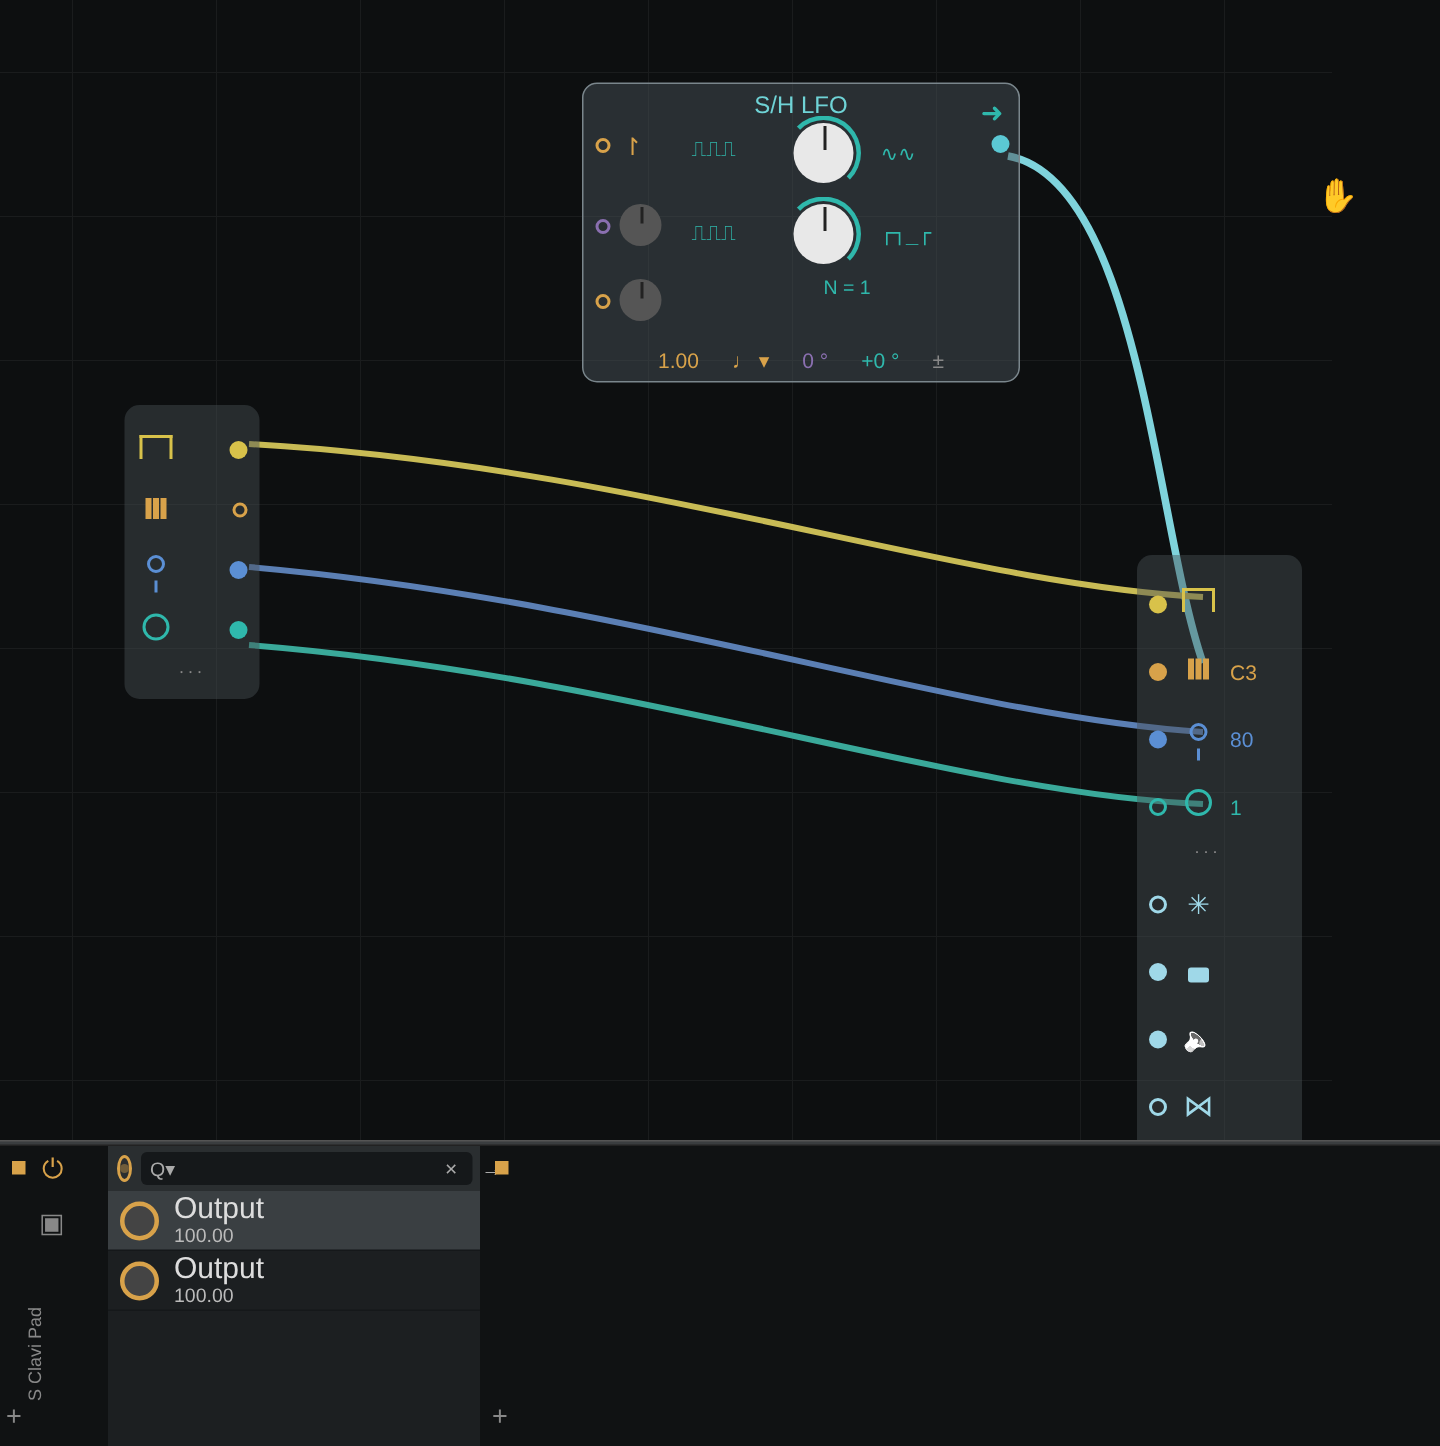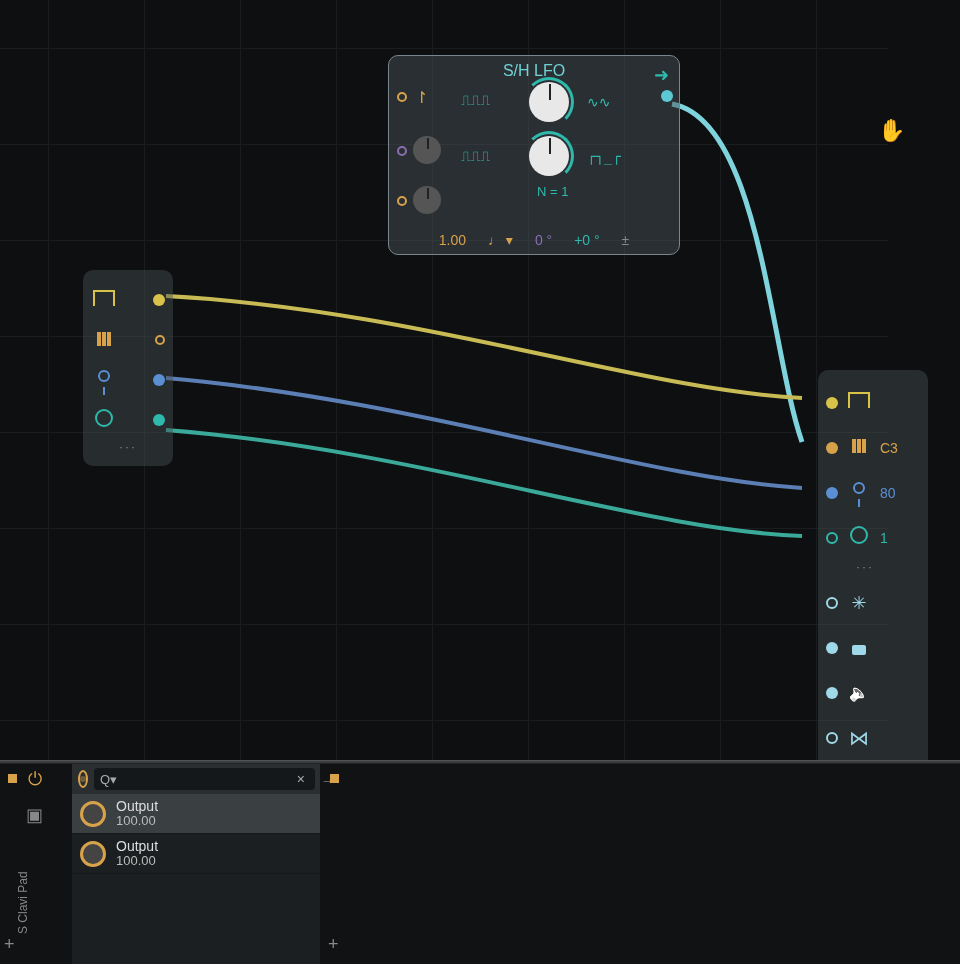--- a/index.html
+++ b/index.html
@@ -32,21 +32,21 @@
   .knob.small { width: 28px; height: 28px; background: #555; }
   .knob::after { content: ""; position: absolute; left: 50%; top: 6%; width: 2px; height: 40%; background: #222; transform-origin: bottom; }
   .knob.big.ring::before { content: ""; position: absolute; inset: -5px; border: 3px solid #2fb8ac; border-radius: 50%; border-bottom-color: transparent; border-left-color: transparent; }
   .wave { position: absolute; font-size: 14px; color: #2fb8ac; font-family: monospace; }
   .lfo-footer { position: absolute; bottom: 6px; left: 0; width: 100%; display: flex; justify-content: center; gap: 22px; font-size: 14px; align-items: center; }
   .fv-rate { color: #d8a24a; }
   .fv-note { color: #d8a24a; }
   .fv-phase { color: #8a6fb0; }
   .fv-offset { color: #2fb8ac; }
   .fv-end { color: #888; }
-  .n-eq { position: absolute; color: #2fb8ac; font-size: 13px; }
+  .n-eq { position: absolute; color: #2fb8ac; font-size: 13px; margin-left: 12px; }
 
   
   .left-node {
     position: absolute; left: 83px; top: 270px; width: 90px; height: 196px;
     background: rgba(70,80,85,0.45); border-radius: 10px; padding: 10px 8px;
   }
   .ln-row { display: flex; align-items: center; justify-content: space-between; height: 40px; }
   .ln-icon { width: 26px; text-align: center; font-size: 18px; }
   .ln-jack { width: 12px; height: 12px; border-radius: 50%; }
   .jack-empty { background: transparent !important; border: 2px solid currentColor; width: 10px; height: 10px; }
@@ -54,21 +54,21 @@
   .c-orange { color: #d8a24a; }
   .c-blue   { color: #5b8fd4; }
   .c-teal   { color: #2fb8ac; }
   .bg-yellow { background: #d8c24a; }
   .bg-blue   { background: #5b8fd4; }
   .bg-teal   { background: #2fb8ac; }
   .ln-more { text-align: center; color: #888; font-size: 12px; letter-spacing: 2px; }
 
   
   .right-node {
-    position: absolute; left: 818px; top: 370px; width: 110px; height: 390px;
+    position: absolute; left: 758px; top: 370px; width: 110px; height: 390px;
     background: rgba(70,80,85,0.45); border-radius: 10px 10px 0 0; padding: 10px 8px;
     overflow: hidden;
   }
   .rn-row { display: flex; align-items: center; gap: 10px; height: 45px; }
   .rn-jack { width: 12px; height: 12px; border-radius: 50%; flex: 0 0 12px; }
   .rn-icon { width: 22px; text-align: center; font-size: 18px; }
   .rn-val { font-size: 14px; }
   .rn-more { color: #888; font-size: 12px; letter-spacing: 2px; padding-left: 30px; height: 20px; }
   .c-sky { color: #9fd8e8; }
   .bg-orange { background: #d8a24a; }
@@ -92,21 +92,21 @@
   .pp-clear { color: #aaa; font-size: 14px; padding: 0 4px; }
   .pp-next { color: #aaa; font-size: 14px; }
   .b-sq2 { position: absolute; left: 330px; top: 10px; width: 9px; height: 9px; background: #d8a24a; }
   .b-plus-r { position: absolute; left: 328px; top: 170px; color: #888; font-size: 18px; }
 
   .param-row { display: flex; align-items: center; height: 40px; padding: 0 8px; gap: 10px; border-bottom: 1px solid #15181a; }
   .param-row.sel { background: #3a3f42; }
   .pr-knob { width: 26px; height: 26px; border-radius: 50%; background: #444; border: 3px solid #d8a24a; position: relative; flex: 0 0 26px; }
   .pr-knob.dim { border-color: #555; }
   .pr-text { display: flex; flex-direction: column; line-height: 1.1; }
-  .pr-name { color: #ddd; font-size: 14px; text-align: right; }
+  .pr-name { color: #ddd; font-size: 20px; text-align: right; }
   .pr-val { color: #bbb; font-size: 13px; }
 
   
   .i-gate::before { content: ""; display: inline-block; width: 18px; height: 14px; border: 2px solid currentColor; border-bottom: none; border-radius: 0; }
   .i-keys { display: inline-flex; gap: 1px; }
   .i-keys span { display: inline-block; width: 4px; height: 14px; background: currentColor; }
   .i-pin::before { content: ""; display: inline-block; width: 8px; height: 8px; border: 2px solid currentColor; border-radius: 50%; }
   .i-pin::after { content: ""; display: block; width: 2px; height: 8px; background: currentColor; margin: 0 auto; }
   .i-dial::before { content: ""; display: inline-block; width: 14px; height: 14px; border: 2px solid currentColor; border-radius: 50%; }
   .i-sun::before { content: "✳"; }

